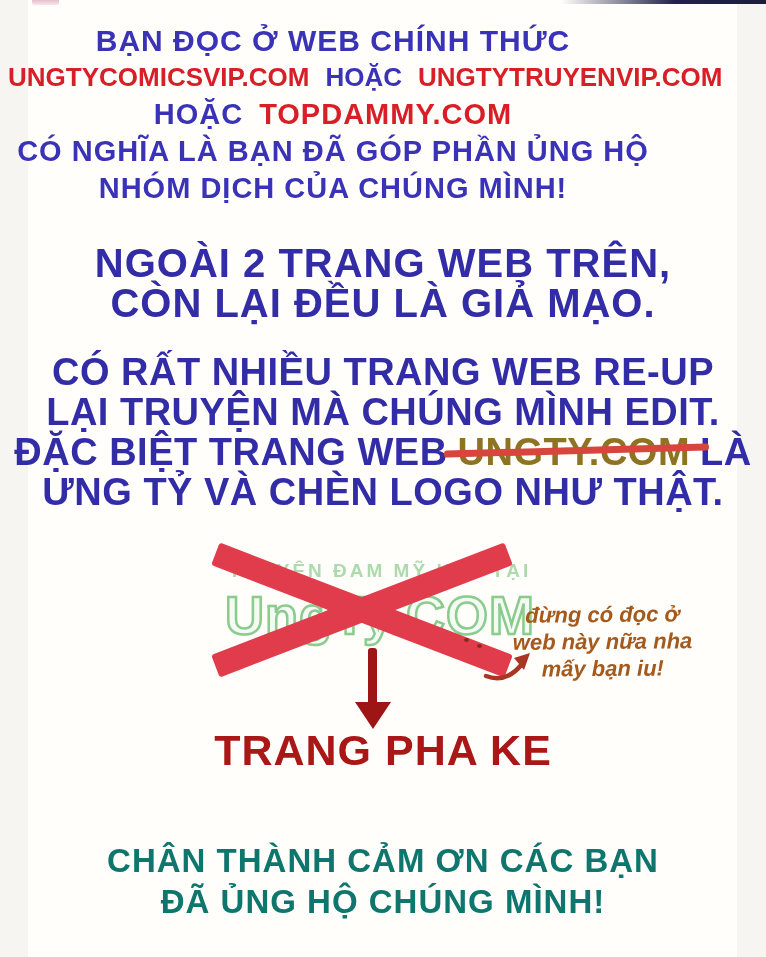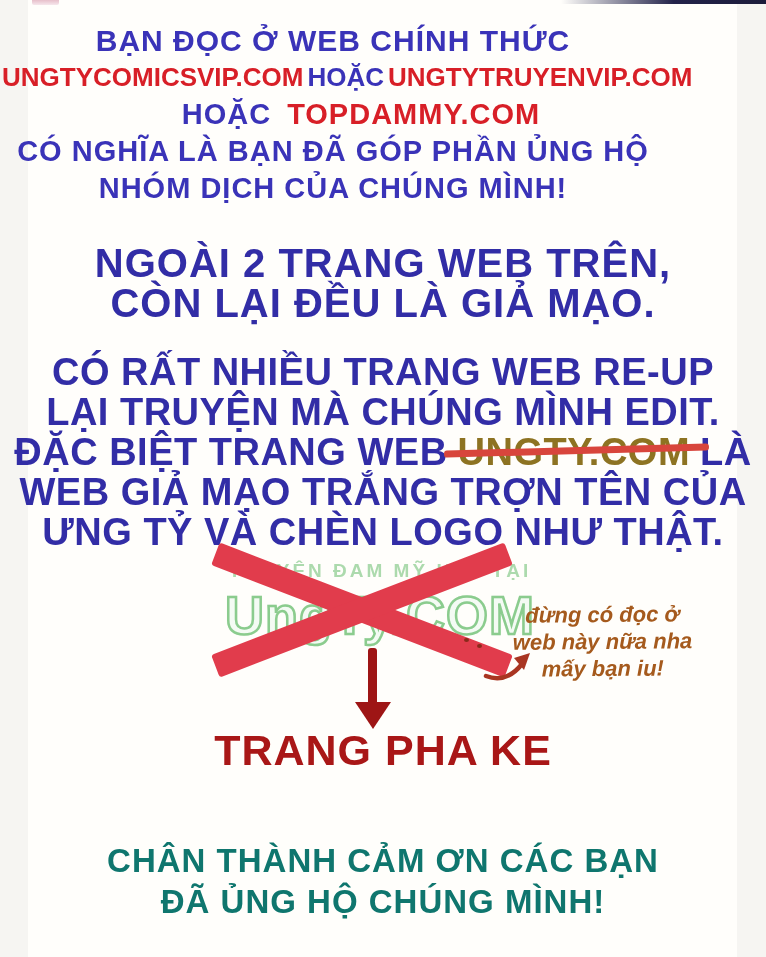--- a/index.html
+++ b/index.html
@@ -26,22 +26,22 @@
   }
   .line{width:100%;text-align:center;font-weight:bold;white-space:nowrap;}
 
   
   .header{position:absolute;left:0;top:22px;width:666px;}
   .header .line{height:37px;line-height:37px;}
   .blue{color:#3a33b8;}
   .red{color:#d81f27;}
   .h1{font-size:30px;letter-spacing:1px;}
   .h2{font-size:26px;letter-spacing:0px;}
-  .h2 .seg{margin:0 2px;}
-  .h3{font-size:29px;letter-spacing:1px;padding-left:28px;}
+  .h2 .seg{margin:0 8px;}
+  .h3{font-size:29px;letter-spacing:1px;}
   .h3 .seg{margin:0 8px;}
   .h4{font-size:29px;letter-spacing:1px;}
 
   
   .notice{position:absolute;left:0;top:243px;width:766px;}
   .notice .line{height:40px;line-height:40px;font-size:40px;color:#322da6;letter-spacing:1px;}
 
   
   .warning{position:absolute;left:0;top:352px;width:766px;}
   .warning .line{height:40px;line-height:40px;font-size:38px;color:#322da6;letter-spacing:0.5px;}
@@ -123,21 +123,20 @@
     <div class="line">NGOÀI 2 TRANG WEB TRÊN,</div>
     <div class="line">CÒN LẠI ĐỀU LÀ GIẢ MẠO.</div>
   </div>
 
   <div class="warning">
     <div class="line">CÓ RẤT NHIỀU TRANG WEB RE-UP</div>
     <div class="line">LẠI TRUYỆN MÀ CHÚNG MÌNH EDIT.</div>
     <div class="line">
       <span>ĐẶC BIỆT TRANG WEB</span><span class="fake-site">UNGTY.COM</span><span>LÀ</span>
     </div>
-    <div class="line">WEB GIẢ MẠO TRẮNG TRỢN TÊN CỦA</div>
     <div class="line">ƯNG TỶ VÀ CHÈN LOGO NHƯ THẬT.</div>
   </div>
 
   <div class="logo-box">
     <div class="logo-tagline">TRUYỆN ĐAM MỸ HAY TẠI</div>
     <div class="logo-brand">UngTy.COM</div>
   </div>
   <div class="cross">
     <div class="bar a"></div>
     <div class="bar b"></div>

